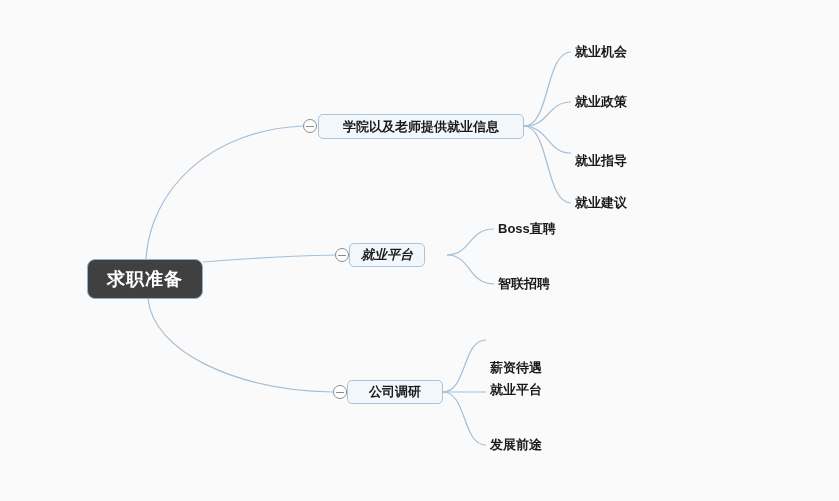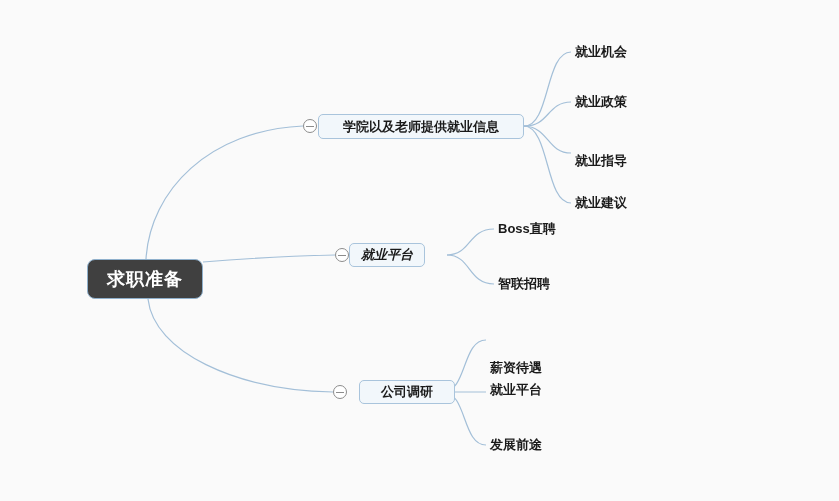--- a/index.html
+++ b/index.html
@@ -50,21 +50,21 @@
     color: #1a1a1a;
     font-size: 13px;
     font-weight: bold;
     text-align: center;
     box-sizing: border-box;
     white-space: nowrap;
     cursor: default;
   }
   #branch-1 { left: 318px; top: 114px; width: 206px; height: 25px; line-height: 23px; }
   #branch-2 { left: 349px; top: 243px; width: 76px;  height: 24px; line-height: 22px; font-style: italic; }
-  #branch-3 { left: 347px; top: 380px; width: 96px;  height: 24px; line-height: 22px; margin-left: 12px; }
+  #branch-3 { left: 347px; top: 380px; width: 96px;  height: 24px; line-height: 22px; }
   .collapse-btn {
     position: absolute;
     width: 14px; height: 14px;
     background: #ffffff;
     border: 1px solid #8c8c8c;
     border-radius: 50%;
     box-sizing: border-box;
     display: flex;
     align-items: center;
     justify-content: center;

